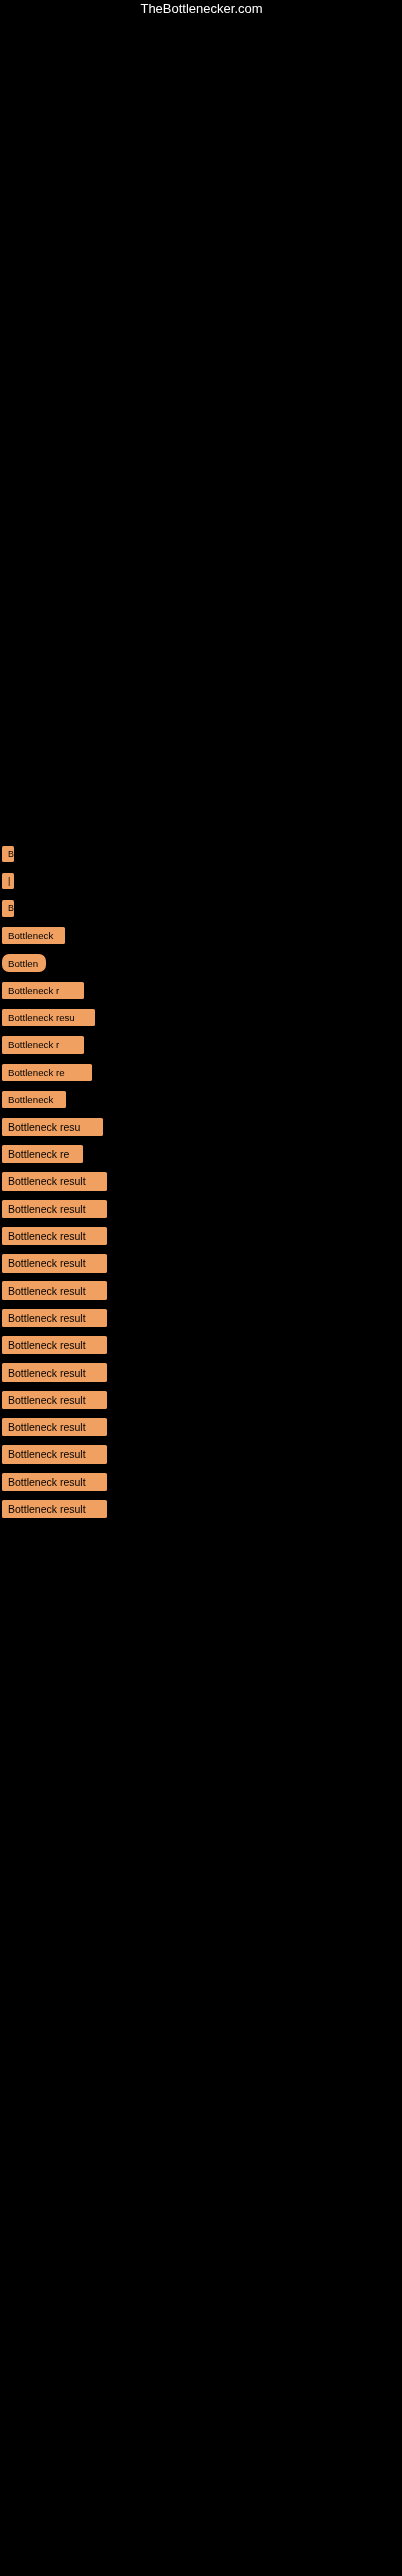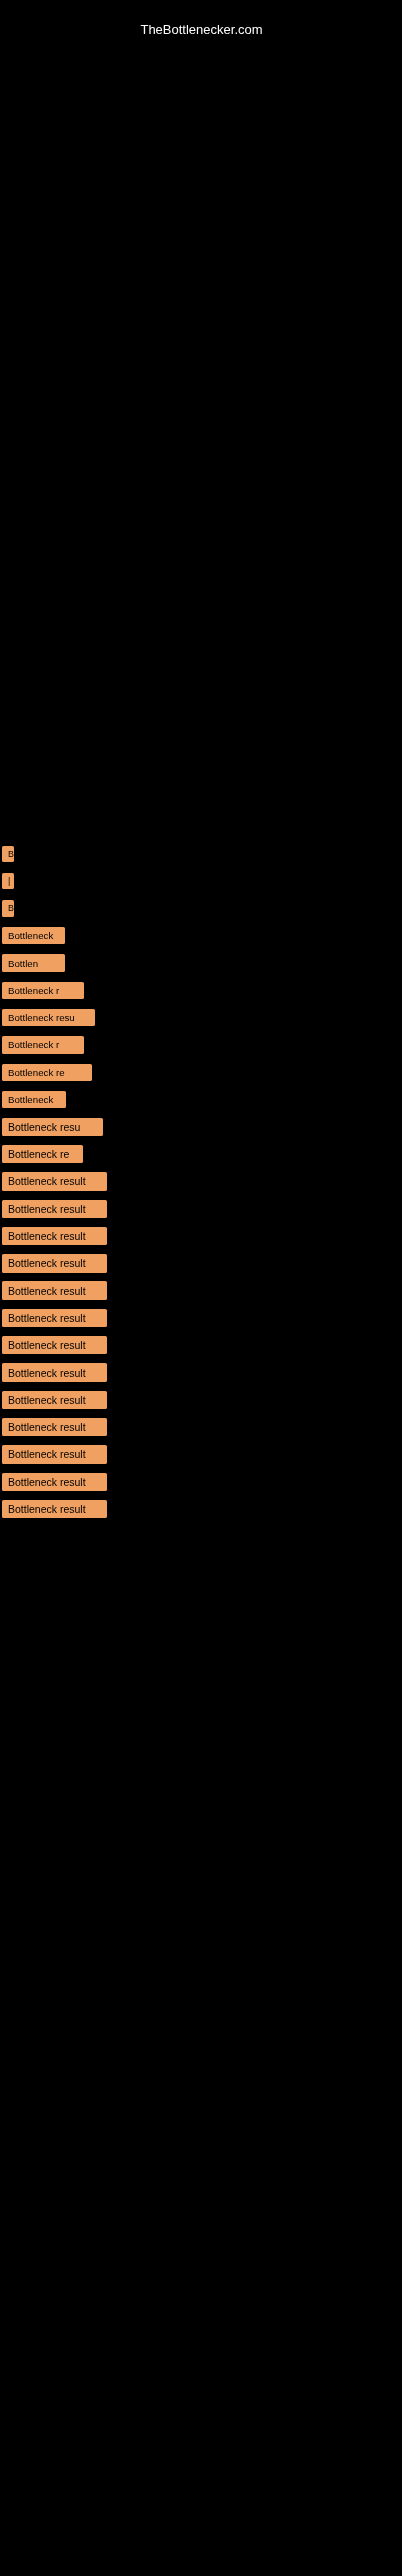--- a/index.html
+++ b/index.html
@@ -11,21 +11,21 @@
     body {
       background-color: #000000;
       width: 403px;
       min-height: 2576px;
       font-family: Arial, sans-serif;
       position: relative;
     }
 
     .site-title {
       position: absolute;
-      top: 22px;
+      top: 1px;
       left: 50%;
       transform: translateX(-50%);
       color: #ffffff;
       font-size: 13px;
       font-weight: normal;
       white-space: nowrap;
     }
 
     .bottleneck-items-container {
       position: absolute;
@@ -53,21 +53,21 @@
       display: flex;
       align-items: center;
     }
 
     
     .item-1  { width: 11.3px;  font-size: 8.9px; }
     .item-2  { width: 8px;  font-size: 8.9px; }
     .item-3  { width: 11.3px;  font-size: 8.9px; }
     .item-4  { width: 44px;  font-size: 9.7px; }
     .item-5  { width: 63px;  font-size: 9.7px; }
-    .item-6  { width: 63px;  font-size: 9.7px; }
+    .item-6  { width: 44px;  font-size: 9.7px; border-radius: 7px; }
     .item-7  { width: 82px; font-size: 9.7px; }
     .item-8  { width: 93px; font-size: 9.7px; }
     .item-9  { width: 82px; font-size: 9.7px; }
     .item-10 { width: 90px; font-size: 9.7px; }
     .item-11 { width: 64px;  font-size: 9.7px; }
     .item-12 { width: 101px; font-size: 10.5px; }
     .item-13 { width: 81px; font-size: 10.5px; }
     .item-14 { width: 105px; font-size: 10.5px; }
     .item-15 { width: 105px; font-size: 10.5px; }
     .item-16 { width: 105px; font-size: 10.5px; }

